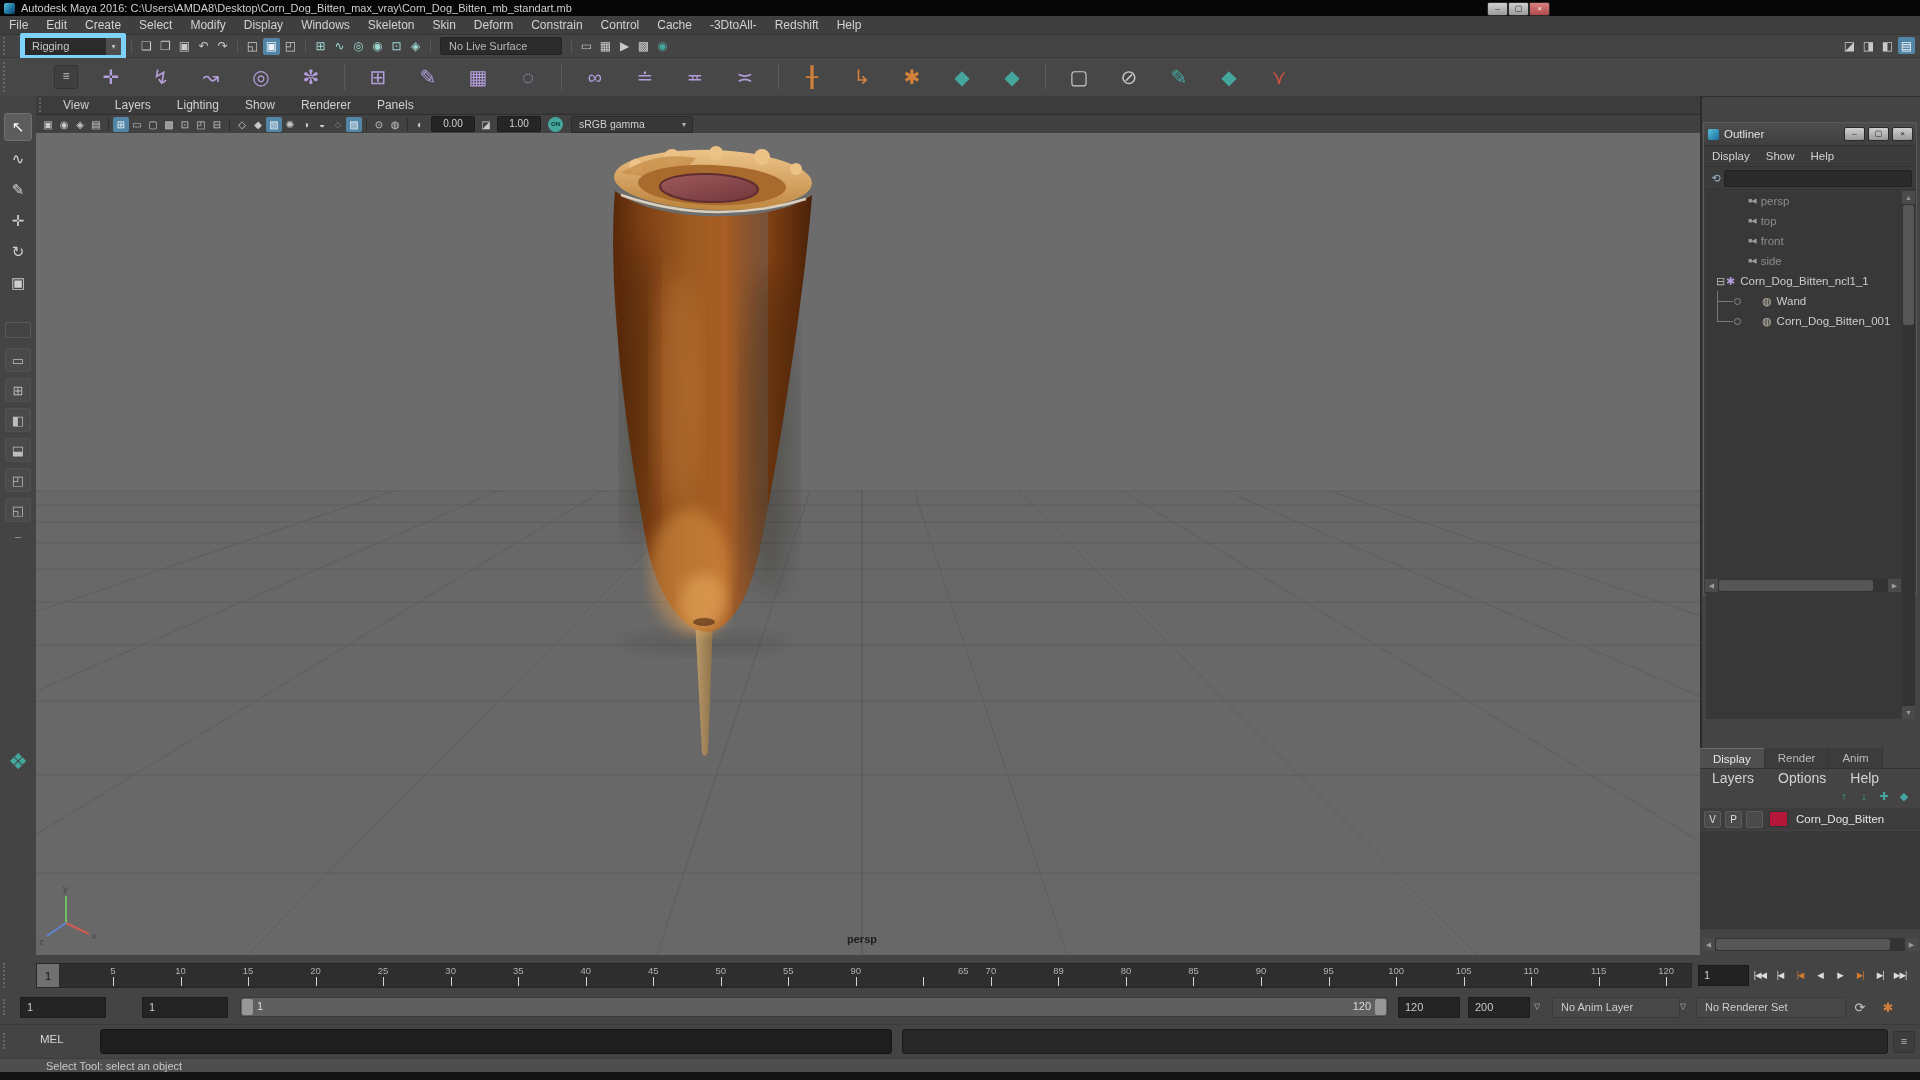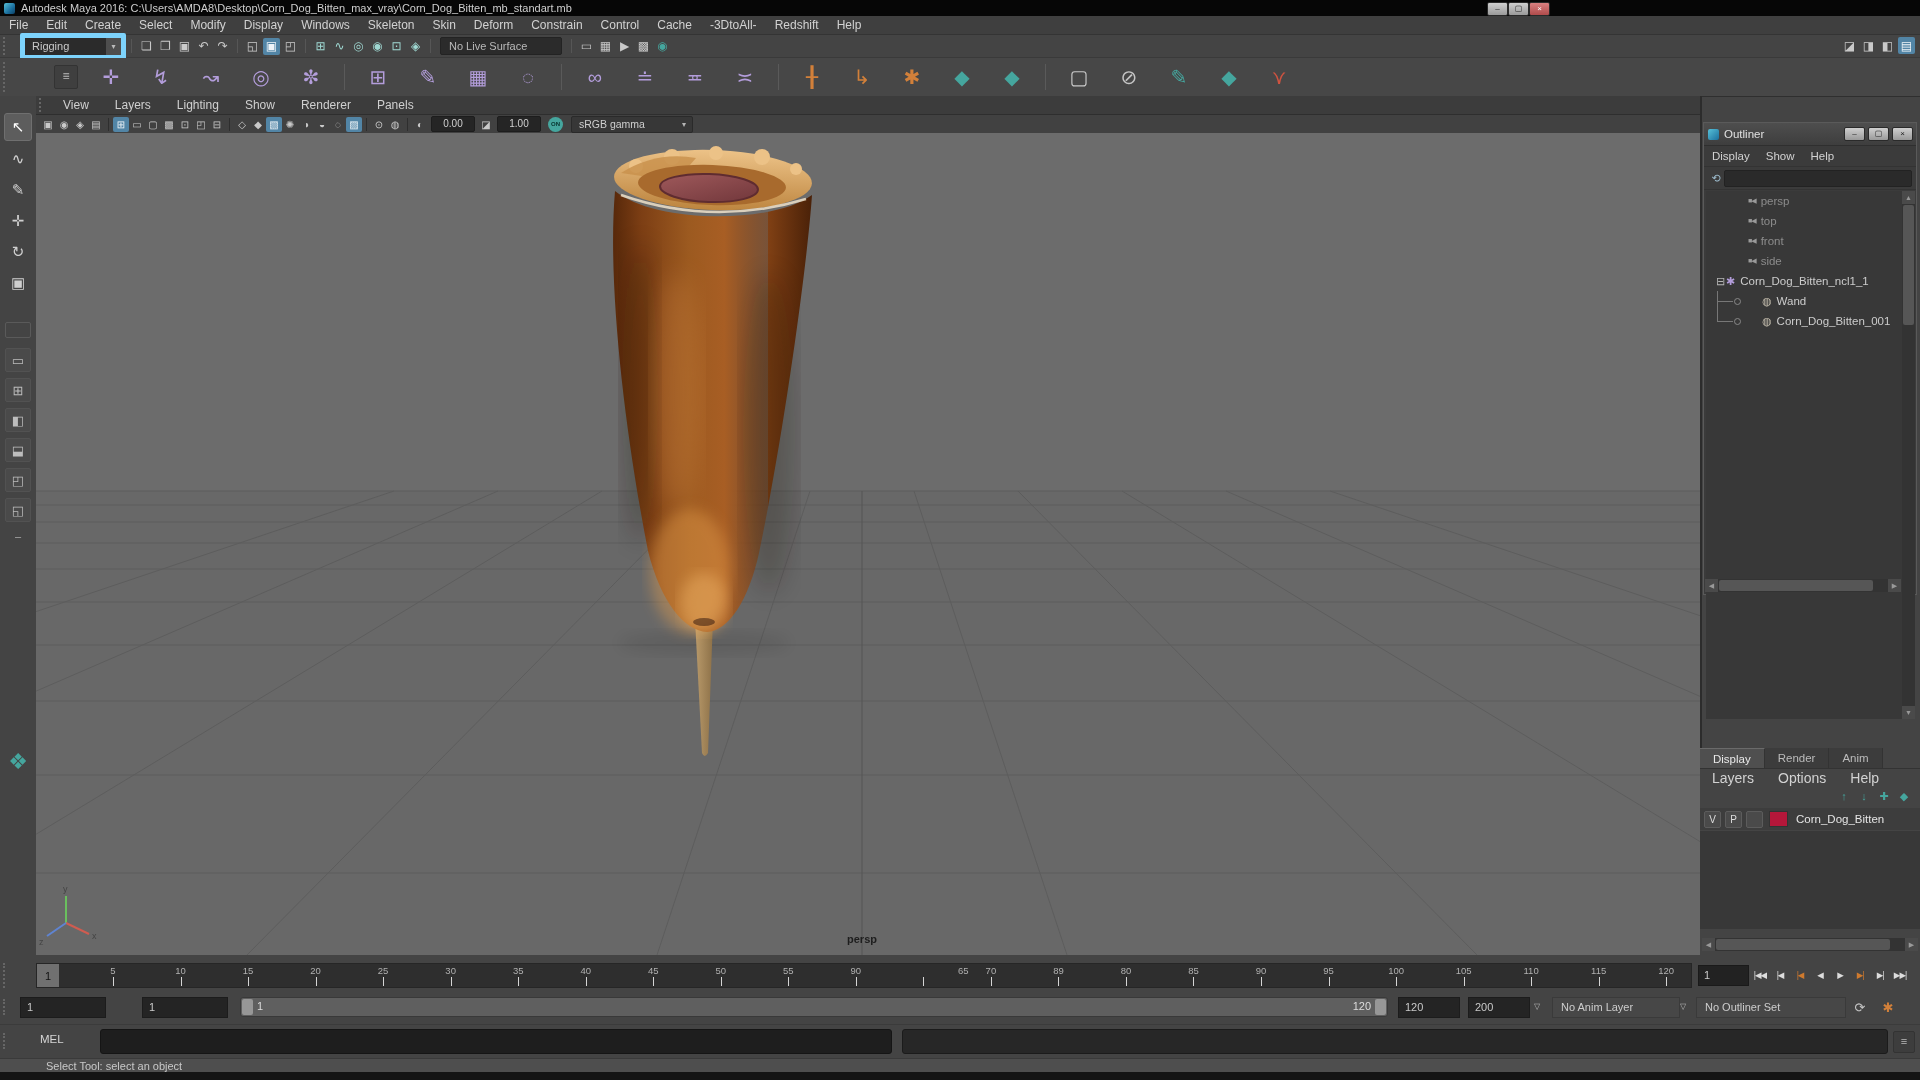--- a/index.html
+++ b/index.html
@@ -617,21 +617,21 @@
     <div class="range-handle" style="left:1px"></div>
     <span id="range-start-lbl">1</span>
     <span id="range-end-lbl">120</span>
     <div class="range-handle" style="right:1px"></div>
   </div>
   <div class="rs-field" style="left:1398px;width:54px">120</div>
   <div class="rs-field" style="left:1468px;width:54px">200</div>
   <span class="rs-dd" style="left:1534px">▽</span>
   <div class="rs-box" style="left:1552px;width:118px">No Anim Layer</div>
   <span class="rs-dd" style="left:1680px">▽</span>
-  <div class="rs-box" style="left:1696px;width:140px">No Outliner Set</div>
+  <div class="rs-box" style="left:1696px;width:140px">No Renderer Set</div>
   <div class="rs-icon" style="left:1850px;color:#c5c5c5">⟳</div>
   <div class="rs-icon" style="left:1878px;color:var(--orange)">✱</div>
 </div>
 
 <div id="melrow" class="abs">
   <div class="grip" style="position:absolute;left:0;top:8px;height:16px"></div>
   <span id="mel-label">MEL</span>
   <div id="mel-input"></div>
   <div id="mel-result"></div>
   <div id="script-editor-btn">≡</div>

